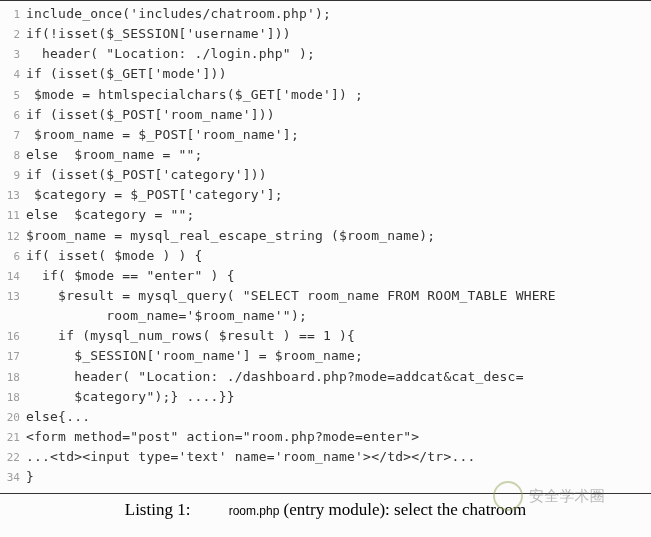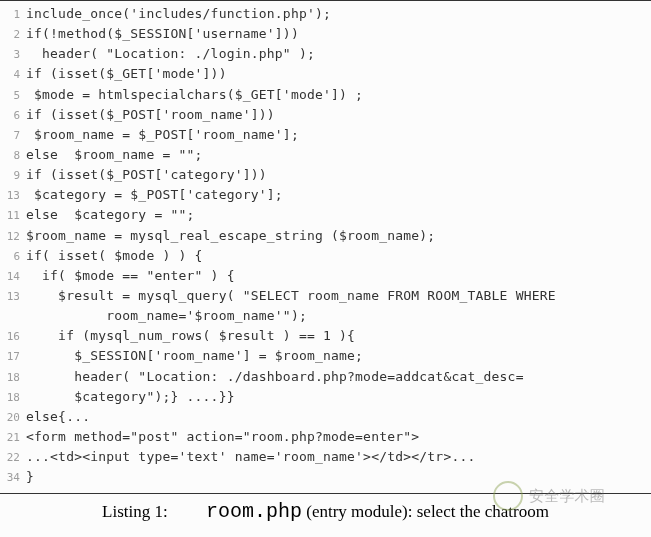--- a/index.html
+++ b/index.html
@@ -38,22 +38,22 @@
       letter-spacing: 0.2px;
     }
     .caption {
       font-family: "Times New Roman", Times, serif;
       font-size: 17px;
       text-align: center;
       padding-top: 6px;
       color: #000;
     }
     .caption .tt {
-      font-family: Liberation Mono, monospace;
-      font-size: 20px;
+      font-family: Liberation Sans, sans-serif;
+      font-size: 12px;
       margin-left: 34px;
     }
     .watermark {
       position: absolute;
       right: 46px;
       bottom: 26px;
       display: flex;
       align-items: center;
       gap: 6px;
       opacity: 0.45;
@@ -69,22 +69,22 @@
       font-family: "Microsoft YaHei", Arial, sans-serif;
       font-size: 15px;
       color: #6b6b6b;
       letter-spacing: 0.2px;
     }
   </style>
 </head>
 <body>
 
 <div class="code-area" id="code-area">
-    <div class="line"><span class="gutter">1</span><span class="code">include_once('includes/function.php');</span></div>
-    <div class="line"><span class="gutter">2</span><span class="code">if(!method($_SESSION['username']))</span></div>
+    <div class="line"><span class="gutter">1</span><span class="code">include_once('includes/chatroom.php');</span></div>
+    <div class="line"><span class="gutter">2</span><span class="code">if(!isset($_SESSION['username']))</span></div>
     <div class="line"><span class="gutter">3</span><span class="code">  header( "Location: ./login.php" );</span></div>
     <div class="line"><span class="gutter">4</span><span class="code">if (isset($_GET['mode']))</span></div>
     <div class="line"><span class="gutter">5</span><span class="code"> $mode = htmlspecialchars($_GET['mode']) ;</span></div>
     <div class="line"><span class="gutter">6</span><span class="code">if (isset($_POST['room_name']))</span></div>
     <div class="line"><span class="gutter">7</span><span class="code"> $room_name = $_POST['room_name'];</span></div>
     <div class="line"><span class="gutter">8</span><span class="code">else  $room_name = "";</span></div>
     <div class="line"><span class="gutter">9</span><span class="code">if (isset($_POST['category']))</span></div>
     <div class="line"><span class="gutter">13</span><span class="code"> $category = $_POST['category'];</span></div>
     <div class="line"><span class="gutter">11</span><span class="code">else  $category = "";</span></div>
     <div class="line"><span class="gutter">12</span><span class="code">$room_name = mysql_real_escape_string ($room_name);</span></div>

